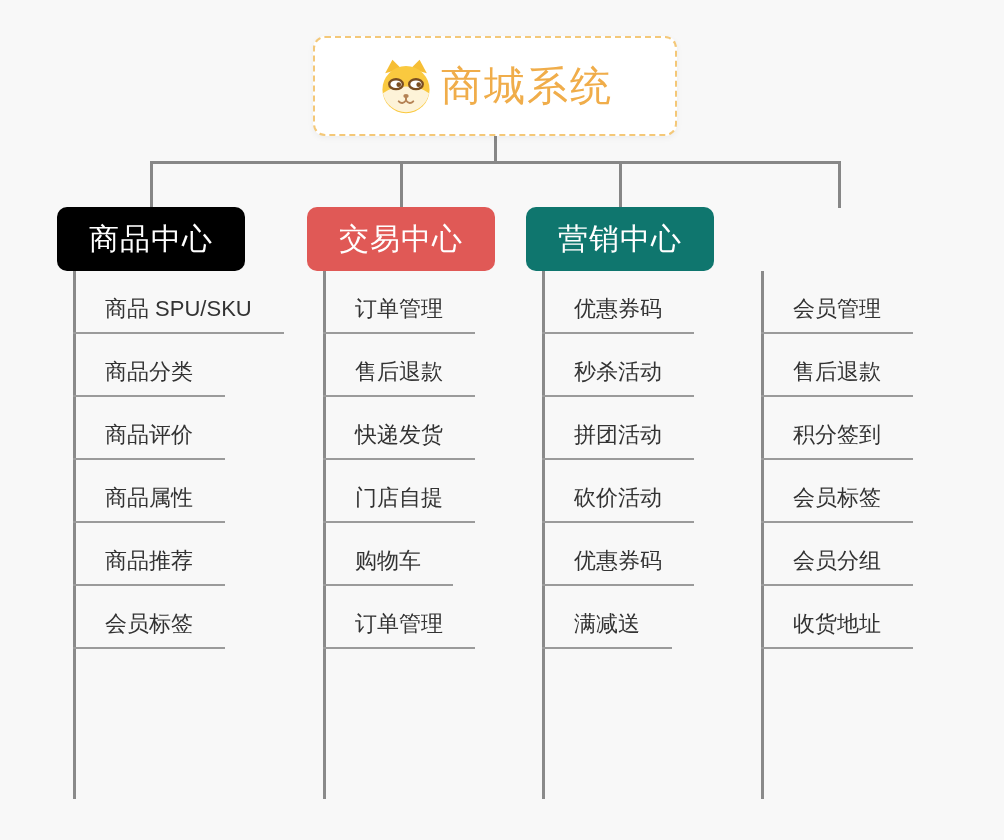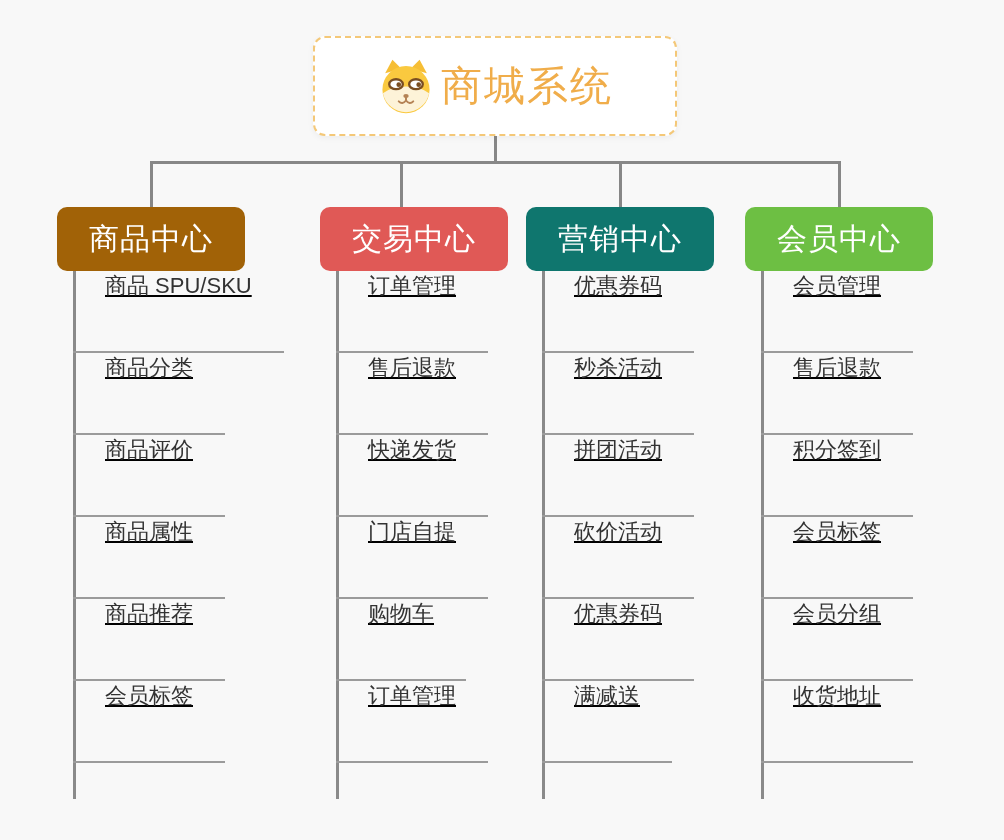--- a/index.html
+++ b/index.html
@@ -39,21 +39,21 @@
   .bus   { left: 150px; top: 161px; width: 691px; height: 3px; }
   .drop  { top: 161px; width: 3px; height: 47px; }
   .drop1 { left: 150px; }
   .drop2 { left: 400px; }
   .drop3 { left: 619px; }
   .drop4 { left: 838px; }
 
   
   .branch-col { position: absolute; top: 207px; width: 240px; }
   .col1 { left: 57px;  }
-  .col2 { left: 320px; }
+  .col2 { left: 307px; }
   .col3 { left: 526px; }
   .col4 { left: 745px; }
 
   .branch-header {
     width: 188px; height: 64px;
     border-radius: 10px;
     display: flex; align-items: center; justify-content: center;
     color: #ffffff;
     font-size: 30px;
     letter-spacing: 1px;
@@ -63,22 +63,22 @@
 
   .spine {
     position: absolute;
     left: 16px; top: 64px;
     width: 3px; height: 528px;
     background: #8a8a8a;
   }
 
   .leaves { position: absolute; left: 16px; top: 64px; }
   .leaf {
-    height: 82px;
-    display: flex;  text-decoration: underline;
+    height: 63px;
+    display: flex; align-items: flex-end;
   }
   .leaf-label {
     padding: 0 32px 8px 32px;
     border-bottom: 2px solid #9b9b9b;
     font-size: 22px;
     color: #333333;
     white-space: nowrap;
     cursor: pointer;
   }
 </style>
@@ -104,21 +104,21 @@
       <ellipse cx="43" cy="30" rx="7.5" ry="5.5" fill="#ffffff" stroke="#7a4e21" stroke-width="2.6"></ellipse>
       <circle cx="24" cy="30.5" r="2.6" fill="#7a4e21"></circle>
       <circle cx="46" cy="30.5" r="2.6" fill="#7a4e21"></circle>
       <ellipse cx="32" cy="43" rx="3" ry="2.2" fill="#b58355"></ellipse>
       <path d="M32 43 L32 48 M24 49 Q28 53 32 48 Q36 53 40 49" fill="none" stroke="#b58355" stroke-width="2.2" stroke-linecap="round"></path>
     </svg>
     <span class="root-title">商城系统</span>
   </div>
 
   <div class="branch-col col1">
-    <div class="branch-header" style="background: #a16207;">商品中心</div>
+    <div class="branch-header" style="background: #000000;">商品中心</div>
     <div class="spine"></div>
     <div class="leaves">
       <div class="leaf">
           <span class="leaf-label">商品 SPU/SKU</span>
         </div>
       <div class="leaf">
           <span class="leaf-label">商品分类</span>
         </div>
       <div class="leaf">
           <span class="leaf-label">商品评价</span>
@@ -179,21 +179,20 @@
       <div class="leaf">
           <span class="leaf-label">优惠券码</span>
         </div>
       <div class="leaf">
           <span class="leaf-label">满减送</span>
         </div>
     </div>
   </div>
 
   <div class="branch-col col4">
-    <div class="branch-header" style="background: rgb(109, 191, 67);">会员中心</div>
     <div class="spine"></div>
     <div class="leaves">
       <div class="leaf">
           <span class="leaf-label">会员管理</span>
         </div>
       <div class="leaf">
           <span class="leaf-label">售后退款</span>
         </div>
       <div class="leaf">
           <span class="leaf-label">积分签到</span>

